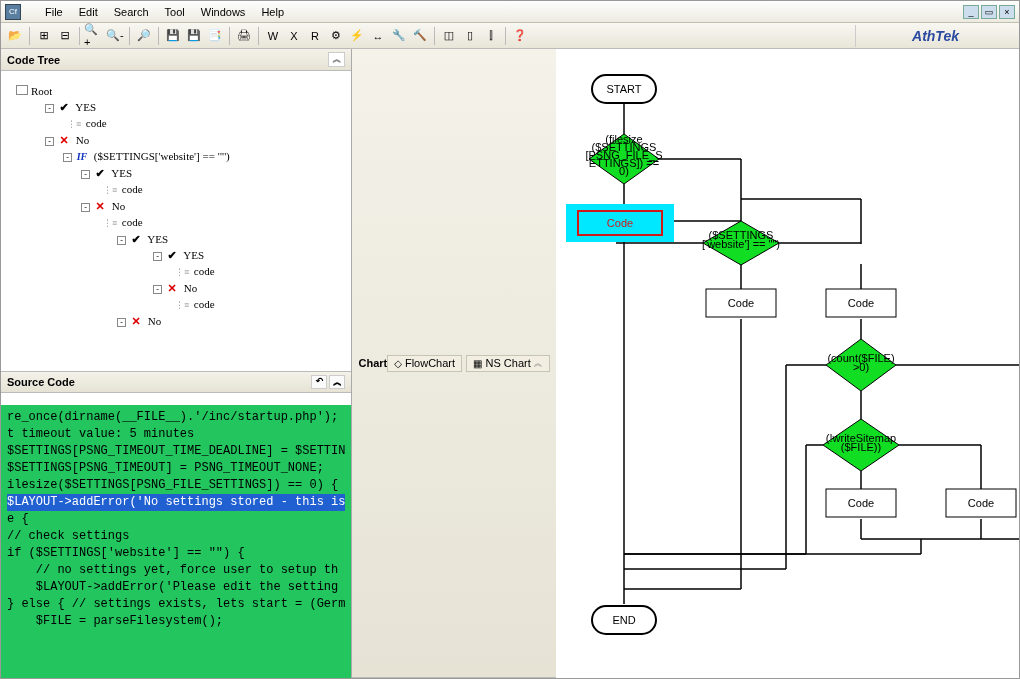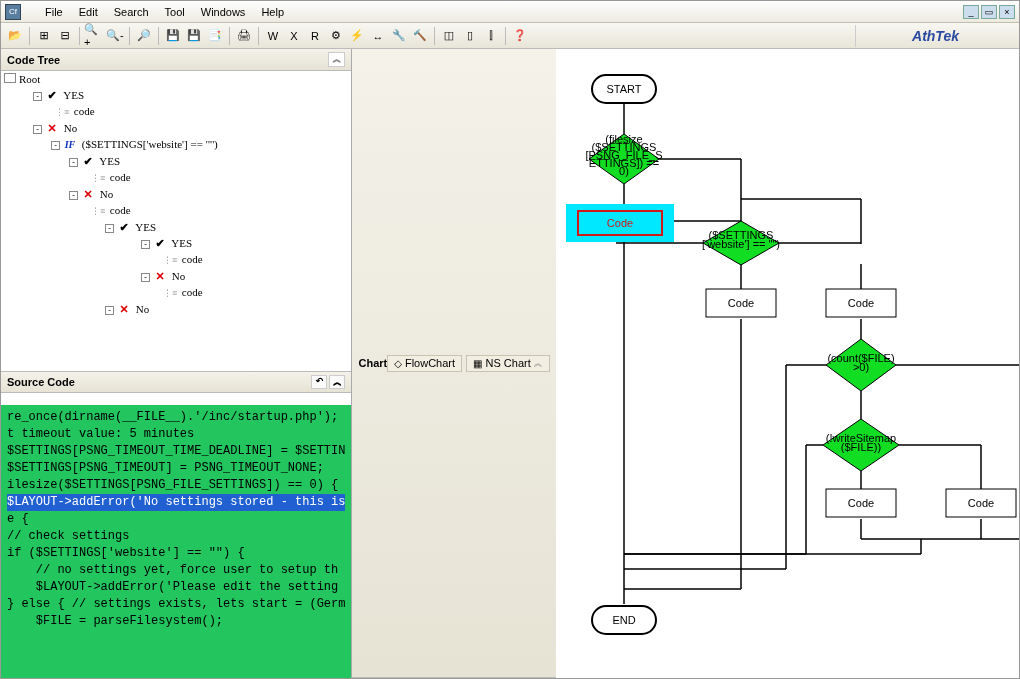--- a/index.html
+++ b/index.html
@@ -10,21 +10,21 @@
 .menubar .winctrl { margin-left: auto; display: flex; gap: 2px; }
 .menubar .winctrl div { width: 16px; height: 14px; border: 1px solid #7a9; background: #cde; font-size: 9px; text-align: center; line-height: 12px; }
 .toolbar { display: flex; align-items: center; height: 26px; background: linear-gradient(#f8f7f2,#e8e5d8); border-bottom: 1px solid #bbb; padding: 0 4px; gap: 1px; }
 .toolbar .tb { width: 20px; height: 20px; display: flex; align-items: center; justify-content: center; font-size: 11px; cursor: default; }
 .toolbar .sep { width: 1px; height: 18px; background: #bbb; margin: 0 3px; }
 .toolbar .brand { margin-left: auto; width: 160px; text-align: center; font-style: italic; font-weight: bold; color: #2a4aa0; font-size: 14px; border-left: 1px solid #ccc; padding: 3px 0; }
 .main { display: flex; height: calc(100% - 48px); }
 .left { width: 408px; display: flex; flex-direction: column; border-right: 1px solid #aaa; background: #fff; }
 .panel-hdr { background: linear-gradient(#f4f2e9,#e6e3d5); border-bottom: 1px solid #bbb; padding: 3px 6px; font-weight: bold; display: flex; align-items: center; }
 .panel-hdr .chv { margin-left: auto; font-size: 9px; color: #888; padding: 0 3px; border: 1px solid #ccc; background: #fff; }
-.tree { flex: 0 0 300px; overflow: auto; background: #fff; padding: 0; font-family: Tahoma; font-size: 11px; position: relative; }
+.tree { flex: 0 0 300px; overflow: auto; background: #fff; padding: 12px; font-family: Tahoma; font-size: 11px; position: relative; }
 .tree::-webkit-scrollbar, .src::-webkit-scrollbar { width: 16px; height: 16px; }
 .tree::-webkit-scrollbar-track, .src::-webkit-scrollbar-track { background: #eee; }
 .tree::-webkit-scrollbar-thumb, .src::-webkit-scrollbar-thumb { background: #ccc; border: 1px solid #999; }
 .tn { white-space: nowrap; line-height: 16px; }
 .tn .tog { display: inline-block; width: 9px; height: 9px; border: 1px solid #888; font-size: 8px; line-height: 7px; text-align: center; margin-right: 3px; background: #fff; }
 .tn .ic { display: inline-block; width: 14px; text-align: center; margin-right: 2px; }
 .ic-root { display:inline-block;width:12px;height:10px;background:#fff;border:1px solid #888;position:relative; }
 .ic-if { font-weight: bold; font-style: italic; color: #1030c0; font-size: 10px; }
 .ic-yes { color: #000; font-weight: bold; }
 .ic-no { color: #d00; font-weight: bold; }

